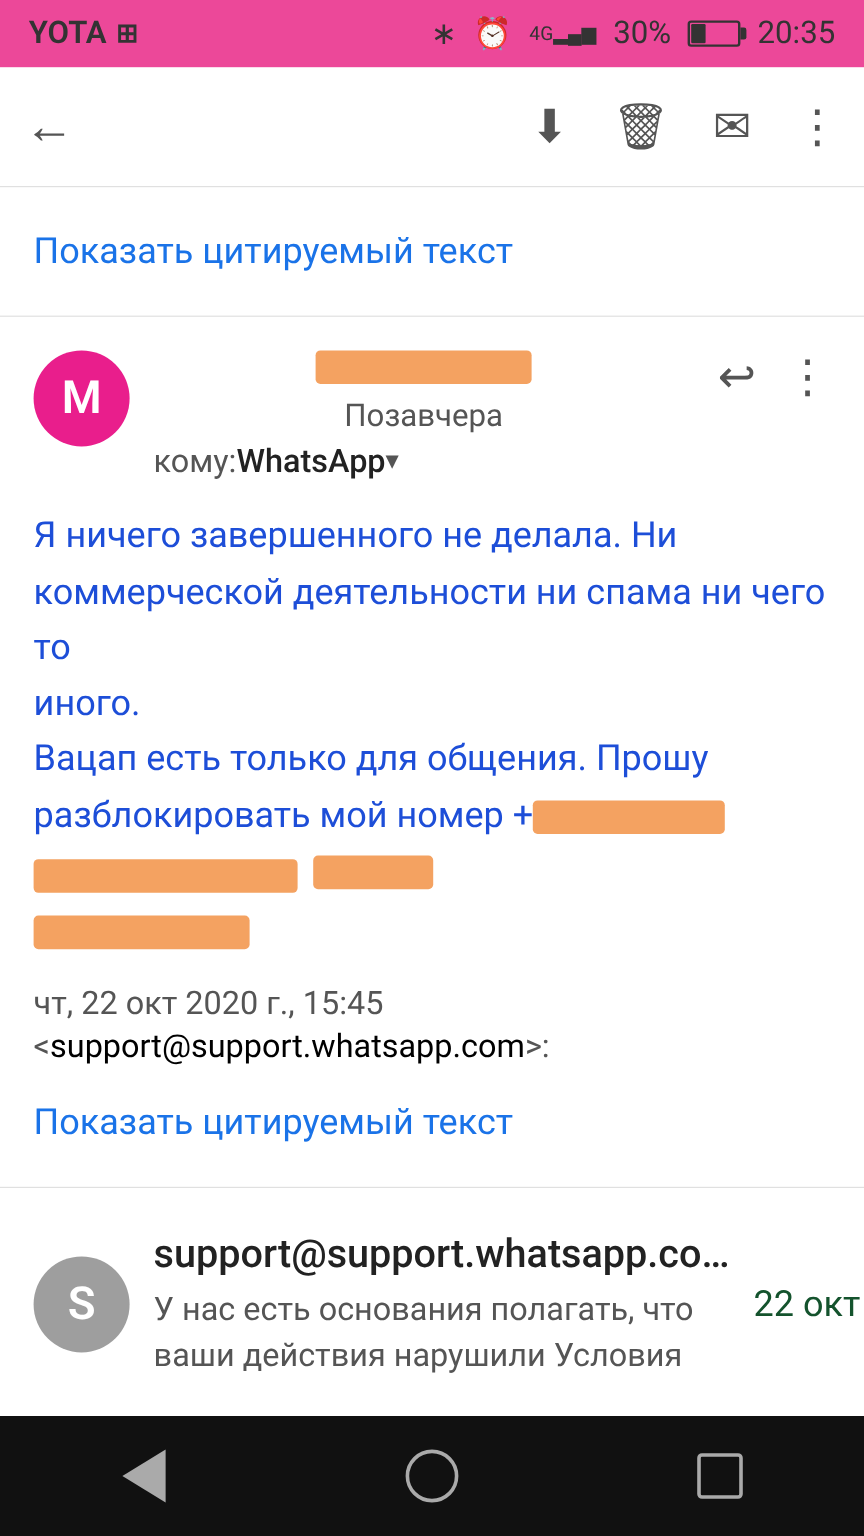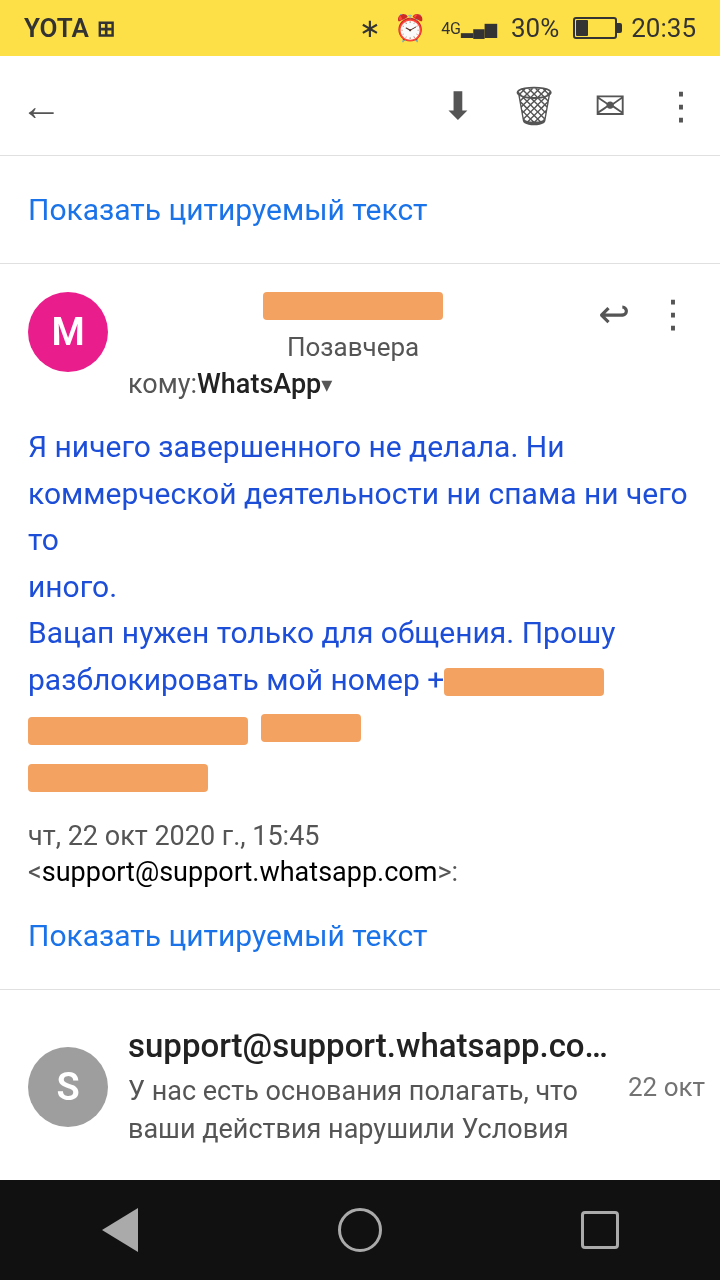--- a/index.html
+++ b/index.html
@@ -12,21 +12,21 @@
       font-size: 28px;
       color: #222;
       overflow-x: hidden;
     }
 
     
     .status-bar {
       display: flex;
       justify-content: space-between;
       align-items: center;
-      background: #fde047;
+      background: #ec4899;
       padding: 26px 24px;
       height: 56px;
     }
     .status-left {
       font-size: 26px;
       font-weight: 600;
       color: #333;
       display: flex;
       align-items: center;
       gap: 8px;
@@ -236,22 +236,22 @@
       color: #222;
       font-weight: 500;
       margin-bottom: 8px;
     }
     .summary-preview {
       font-size: 27px;
       color: #555;
       line-height: 1.4;
     }
     .summary-date {
-      font-size: 26px;
-      color: #737373;
+      font-size: 30px;
+      color: #14532d;
       flex-shrink: 0;
     }
 
     
     .nav-bar {
       position: fixed;
       bottom: 0;
       left: 0;
       width: 720px;
       height: 100px;
@@ -351,21 +351,21 @@
       <div class="header-actions">
         <span class="action-icon">↩</span>
         <span class="action-icon">⋮</span>
       </div>
     </div>
 
     <div class="email-body">
       <span>Я ничего завершенного не делала. Ни</span><br>
       <span>коммерческой деятельности ни спама ни чего то</span><br>
       <span>иного.</span><br>
-      <span>Вацап нужен только для общения. Прошу</span><br>
+      <span>Вацап есть только для общения. Прошу</span><br>
       <span>разблокировать мой номер +</span><span class="redacted-line redacted-phone"></span><br>
       <span class="redacted-line redacted-name" style="margin-top:6px;"></span>
       <span class="redacted-line redacted-small" style="margin-left:6px;"></span>
       <br>
       <span class="redacted-line redacted-sig" style="margin-top:6px;"></span>
     </div>
 
     <div class="email-meta">чт, 22 окт 2020 г., 15:45</div>
     <div class="email-meta">
       &lt;<a class="support-link">support@support.whatsapp.com</a>&gt;:

